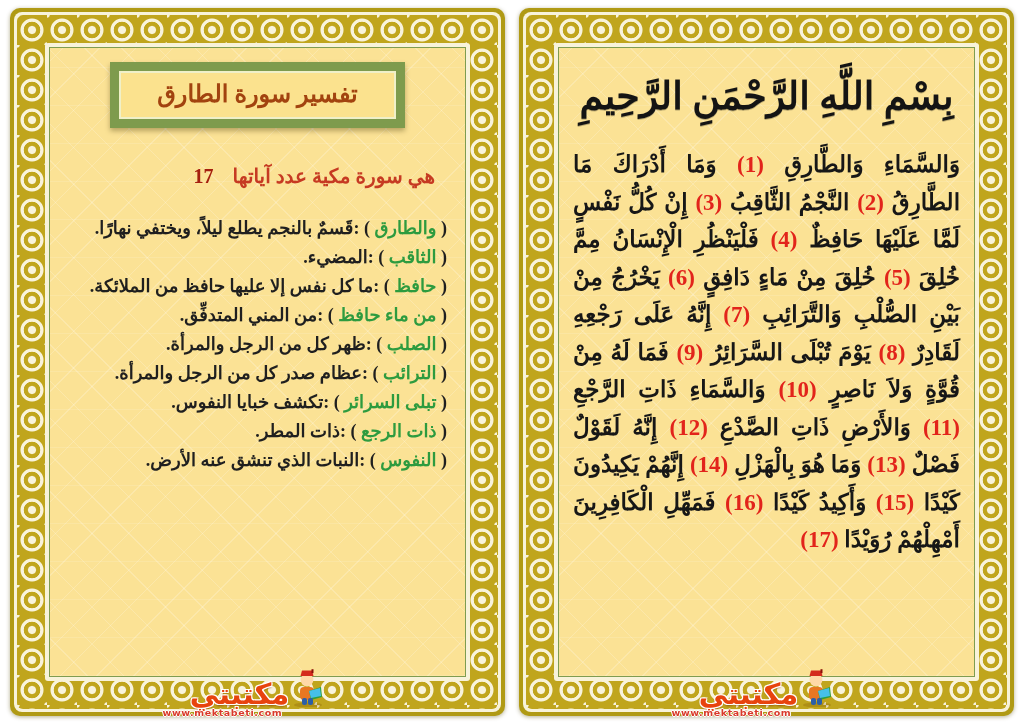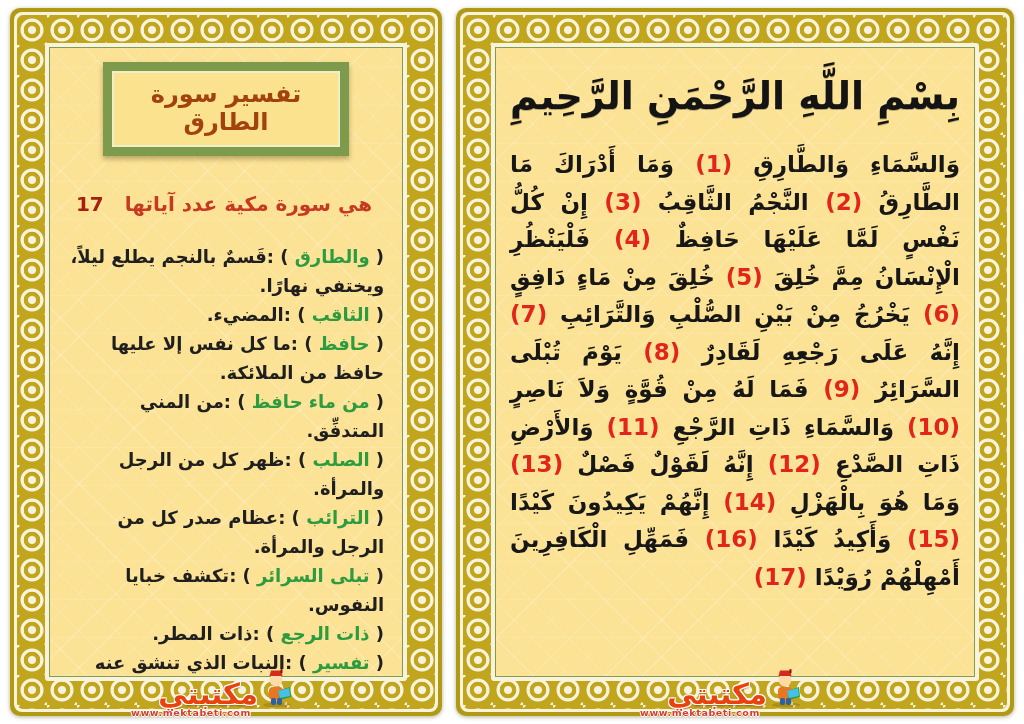--- a/index.html
+++ b/index.html
@@ -41,20 +41,21 @@
     border:1.5px solid #7f9c50;
     background-color:#fbe295;
     background-image:
       repeating-linear-gradient(45deg, rgba(255,255,255,.20) 0 1px, rgba(0,0,0,0) 1px 26px),
       repeating-linear-gradient(-45deg, rgba(255,255,255,.20) 0 1px, rgba(0,0,0,0) 1px 26px),
       repeating-linear-gradient(0deg, rgba(255,255,255,.12) 0 1px, rgba(0,0,0,0) 1px 38px);
     display:flex;flex-direction:column;
     direction:rtl;
     padding:0 14px;
     overflow:hidden;
+    font-family:Liberation Serif, serif;
   }
   
   .title-box{
     margin:14px auto 0;width:76%;box-sizing:border-box;
     background:#fbe28e;
     border:9px solid #7e9b4d;
     box-shadow:0 3px 5px rgba(60,50,0,.35), inset 0 0 0 2px #f0f0c8;
     text-align:center;padding:9px 4px 11px;
   }
   .title-box .title{
@@ -123,21 +124,21 @@
 
             <div class="tafsir-list">
                 <div class="tafsir-line"><span>( </span><span class="term">والطارق</span><span> ) :</span><span>قَسمٌ بالنجم يطلع ليلاً، ويختفي نهارًا.</span></div>
                 <div class="tafsir-line"><span>( </span><span class="term">الثاقب</span><span> ) :</span><span>المضيء.</span></div>
                 <div class="tafsir-line"><span>( </span><span class="term">حافظ</span><span> ) :</span><span>ما كل نفس إلا عليها حافظ من الملائكة.</span></div>
                 <div class="tafsir-line"><span>( </span><span class="term">من ماء حافظ</span><span> ) :</span><span>من المني المتدفِّق.</span></div>
                 <div class="tafsir-line"><span>( </span><span class="term">الصلب</span><span> ) :</span><span>ظهر كل من الرجل والمرأة.</span></div>
                 <div class="tafsir-line"><span>( </span><span class="term">الترائب</span><span> ) :</span><span>عظام صدر كل من الرجل والمرأة.</span></div>
                 <div class="tafsir-line"><span>( </span><span class="term">تبلى السرائر</span><span> ) :</span><span>تكشف خبايا النفوس.</span></div>
                 <div class="tafsir-line"><span>( </span><span class="term">ذات الرجع</span><span> ) :</span><span>ذات المطر.</span></div>
-                <div class="tafsir-line"><span>( </span><span class="term">تفسير</span><span> ) :</span><span>النبات الذي تنشق عنه الأرض.</span></div>
+                <div class="tafsir-line"><span>( </span><span class="term">النفوس</span><span> ) :</span><span>النبات الذي تنشق عنه الأرض.</span></div>
               </div>
 
           </div>
         </div>
       </div>
     </div>
     <div class="logo">
       <div class="logo-row">
         <span class="logo-wordmark">مكتبتي</span>
         <svg class="kid-icon" viewBox="0 0 34 40" xmlns="http://www.w3.org/2000/svg">

